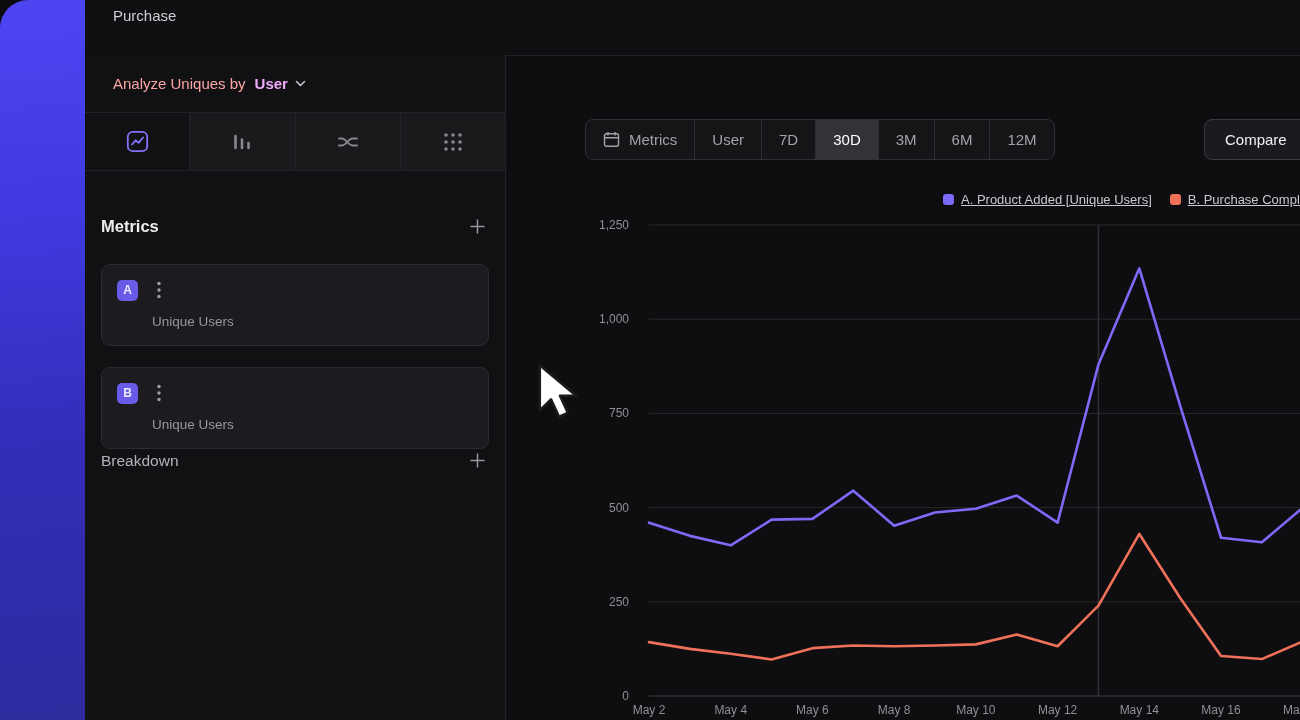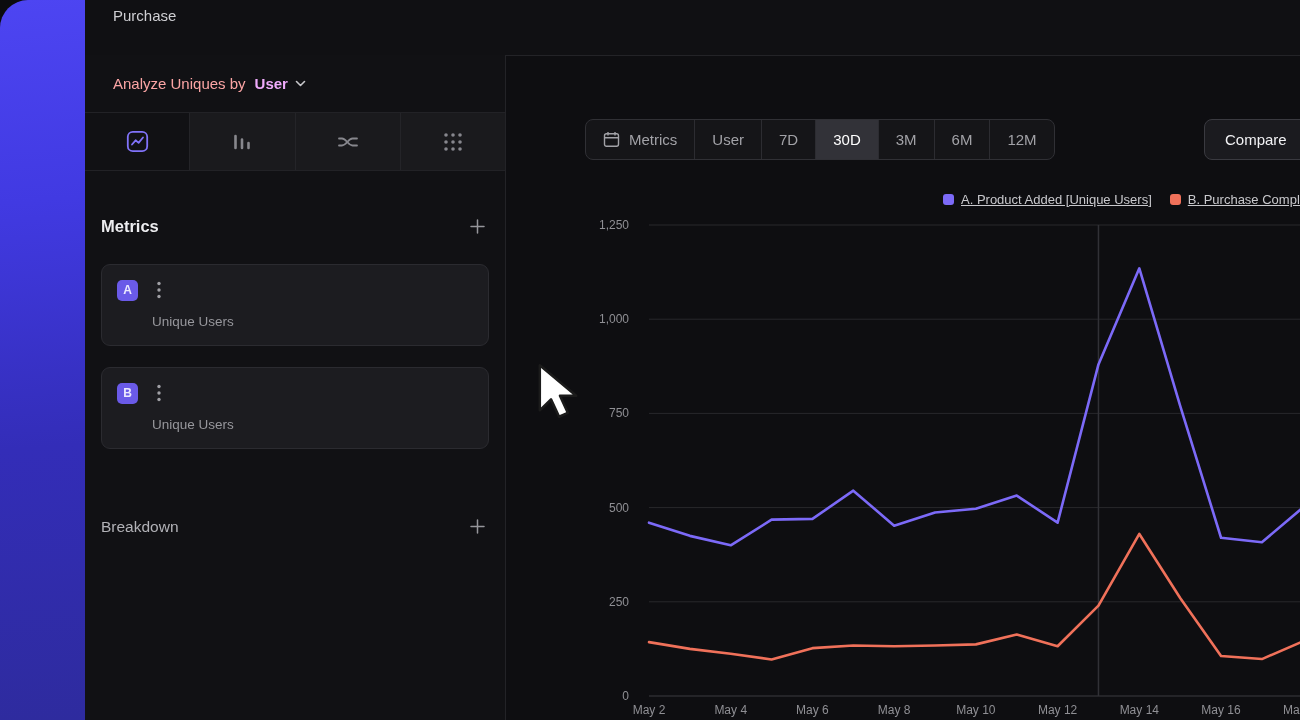--- a/index.html
+++ b/index.html
@@ -25,21 +25,21 @@
   .sb-h-label { font-size:15px; color:#fca5a5; }
   .sb-h-value { display:flex; align-items:center; gap:7px; background:none; border:none; padding:0; color:#f0abfc; font-size:15px; font-weight:700; font-family:inherit; cursor:pointer; }
   .sb-tabs { height:57px; flex:none; display:flex; border-bottom:1px solid #222226; }
   .sb-tab { flex:1; display:flex; align-items:center; justify-content:center; background:#1a1a1d; border:none; border-left:1px solid #242428; cursor:pointer; }
   .sb-tab:first-child { border-left:none; }
   .sb-tab.active { background:transparent; }
   .sb-content { padding:0 16px; }
   .section-row { display:flex; align-items:center; justify-content:space-between; }
   .metrics-row { margin-top:44px; }
   .filter-row { margin-top:48px; }
-  .breakdown-row { margin-top:66px; }
+  .breakdown-row { }
   .section-title { font-size:16.5px; font-weight:700; color:#ededf0; }
   .sub-section-title { font-size:15.5px; font-weight:500; color:#b2b2b7; }
   .plus-btn { background:none; border:none; padding:2px; display:flex; cursor:pointer; }
   .metric-card { margin-top:26px; background:#1c1c20; border:1px solid #2b2b30; border-radius:9px; padding:14px 15px 16px; }
   .metric-card + .metric-card { margin-top:21px; }
   .mc-row1 { display:flex; align-items:center; gap:14px; }
   .mc-badge { width:21px; height:21px; border-radius:5px; background:#6a5ae8; color:#eceafe; font-size:12px; font-weight:700; display:flex; align-items:center; justify-content:center; flex:none; }
   .mc-name { font-size:15px; color:#f2f2f4; font-weight:500; flex:1; }
   .kebab-btn { background:none; border:none; padding:2px 5px; cursor:pointer; display:flex; }
   .mc-sub { margin:13px 0 0 35px; font-size:13.5px; color:#97979c; }

